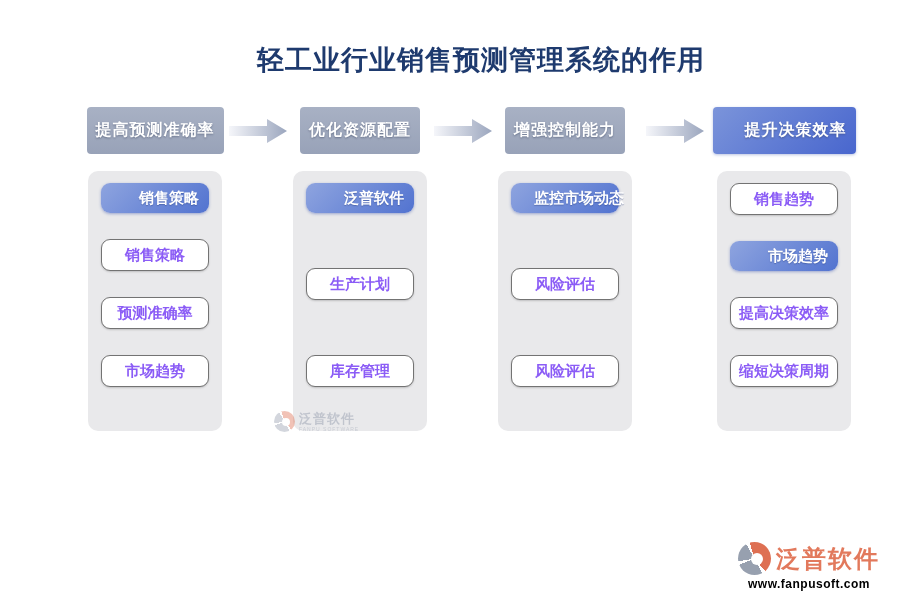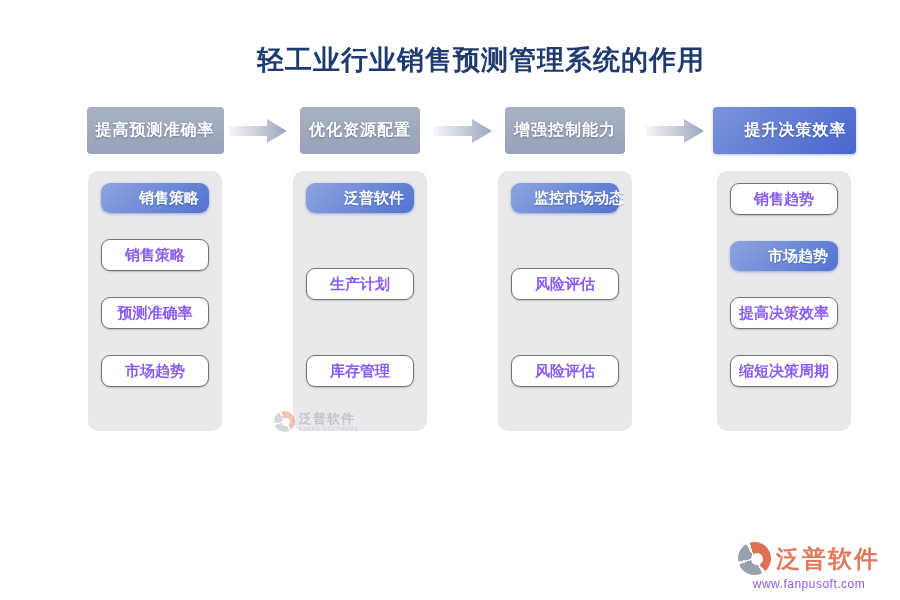--- a/index.html
+++ b/index.html
@@ -92,21 +92,21 @@
     position:absolute;right:20px;bottom:9px;
     display:flex;flex-direction:column;align-items:center;
   }
   .footer-top{display:flex;align-items:center;gap:5px;}
   .footer-top .logo-disc{width:33px;height:33px;}
   .brand-name{
     font-size:24px;font-weight:bold;color:#E2795C;letter-spacing:2px;
     font-family:"Liberation Serif","DejaVu Serif",serif;
   }
   .brand-url{
-    font-size:12px;font-weight:normal;color:#8b5cf6;margin-top:2px;letter-spacing:.5px;
+    font-size:12px;font-weight:bold;color:#000000;margin-top:2px;letter-spacing:.5px;
   }
 </style>
 </head>
 <body>
 
 <div class="stage">
 
   <h1 class="title">轻工业行业销售预测管理系统的作用</h1>
 
   <div class="flow">

